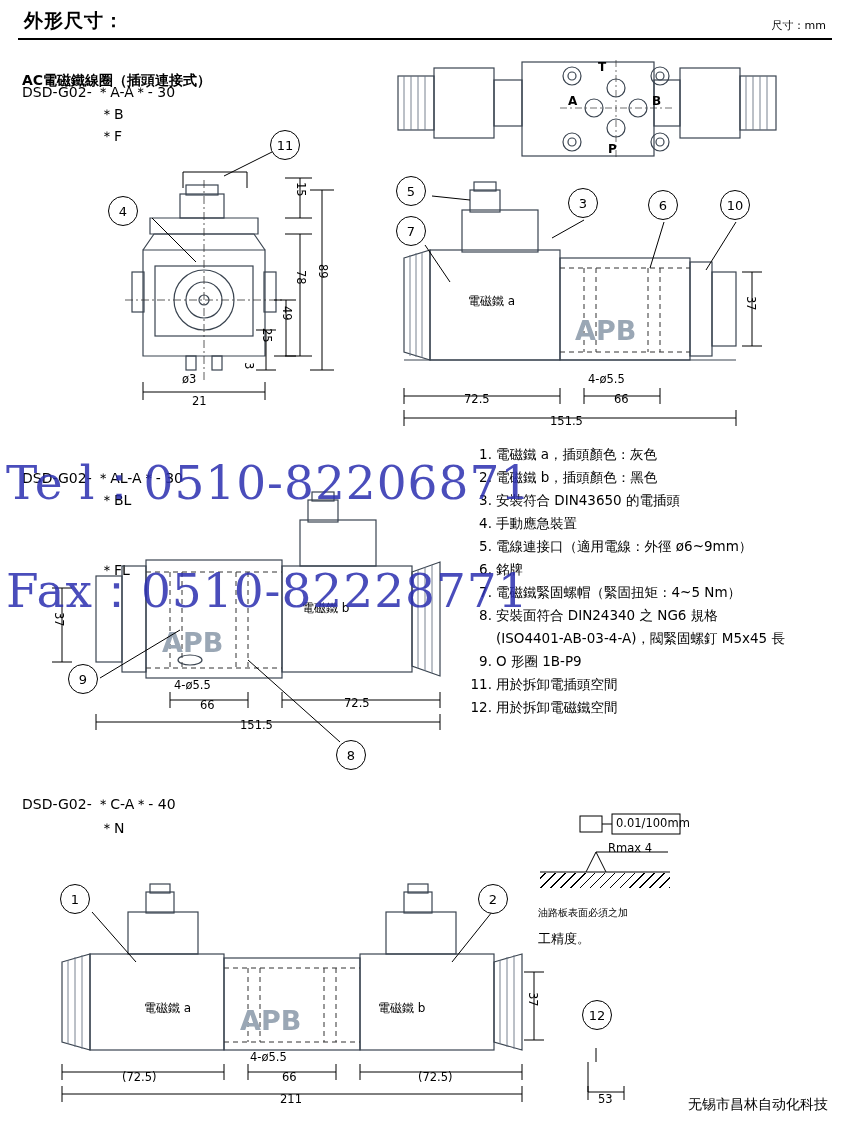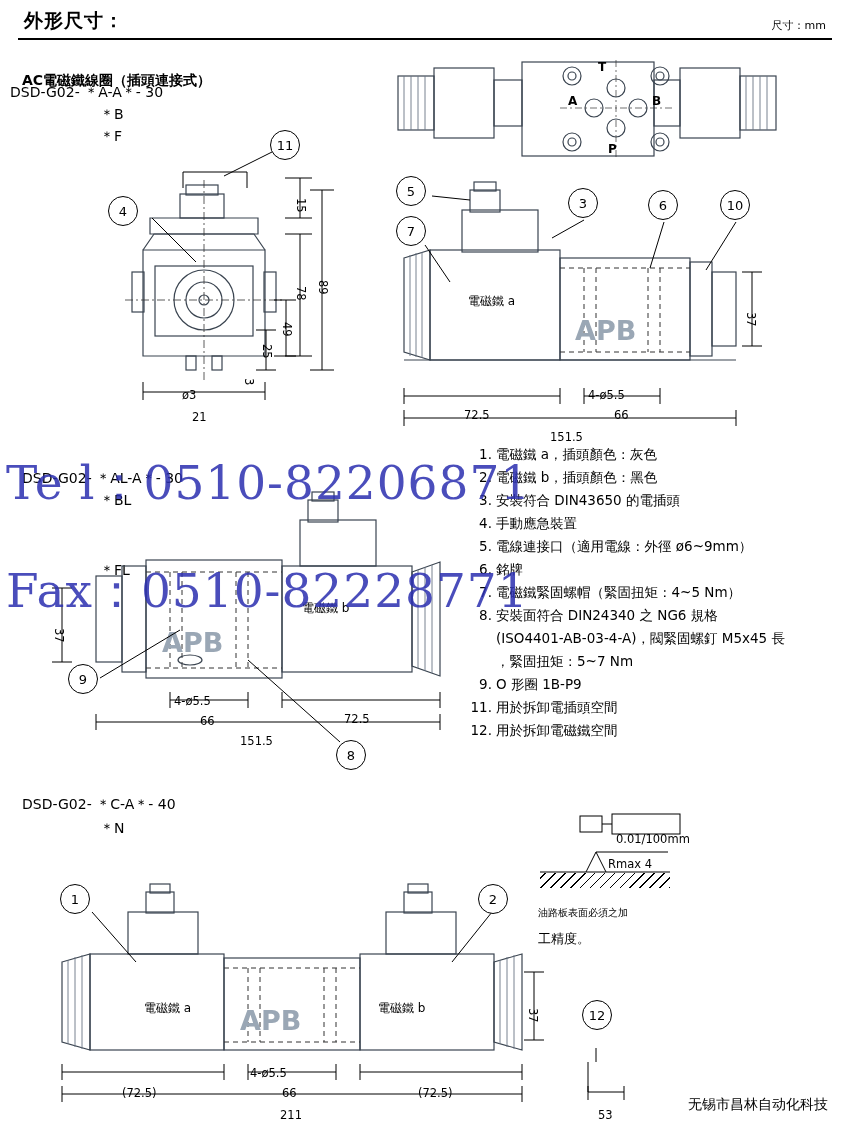--- a/index.html
+++ b/index.html
@@ -34,21 +34,21 @@
     position: absolute; font-size: 14px; font-weight: bold;
   }
   .model-line { position: absolute; font-size: 14px; white-space: pre; }
 
   .callout {
     position: absolute; width: 30px; height: 30px; border-radius: 50%;
     border: 1.4px solid #000; background: #fff;
     display: flex; align-items: center; justify-content: center;
     font-size: 13px; font-weight: normal;
   }
-  .dim-text { position: absolute; font-size: 11.5px; margin-top: 16px; }
+  .dim-text { position: absolute; font-size: 11.5px; }
   .dim-text.v { writing-mode: vertical-rl; text-orientation: mixed; }
   .lbl { position: absolute; font-size: 11.5px; }
   .lbl-b { position: absolute; font-size: 12px; font-weight: bold; }
 
   
   .notes { position: absolute; left: 470px; top: 444px; width: 370px; }
   .note {
     font-size: 13.5px; line-height: 21px; margin-bottom: 2px;
     display: flex; gap: 4px;
   }
@@ -82,21 +82,21 @@
 </head>
 <body>
 
 <div class="page">
 
   <div class="hdr-title">外形尺寸：</div>
   <div class="hdr-unit">尺寸：mm</div>
   <div class="hdr-rule"></div>
 
   <div class="sec-label" style="left:22px; top:60px;margin-top:12px;">AC電磁鐵線圈（插頭連接式）</div>
-  <div class="model-line" style="left:10px; top:84px;">DSD-G02- ＊A-A＊- 30</div>
+  <div class="model-line" style="left:22px; top:84px;">DSD-G02- ＊A-A＊- 30</div>
   <div class="model-line" style="left:100px; top:106px;">＊B</div>
   <div class="model-line" style="left:100px; top:128px;">＊F</div>
 
   <svg width="850" height="1126">
 
     <rect x="180" y="194" width="44" height="24" class="stroke-t" fill="#e9eff5"></rect>
     <rect x="186" y="185" width="32" height="10" class="stroke-t" fill="#dfe7ef"></rect>
     <path d="M150 218 L258 218 L258 234 L150 234 Z" class="stroke-t" fill="#e3eaf2"></path>
 
     <path d="M143 250 L265 250 L265 356 L143 356 Z" class="stroke-t" fill="#dfe7ef"></path>
@@ -297,24 +297,20 @@
       </div>
     <div class="note">
         <span class="note-num">8.</span>
         <span class="note-txt">安裝面符合 DIN24340 之 NG6 規格</span>
       </div>
     <div class="note">
         <span class="note-num"></span>
         <span class="note-txt">(ISO4401-AB-03-4-A)，閥緊固螺釘 M5x45 長</span>
       </div>
     <div class="note">
-        <span class="note-num"></span>
-        <span class="note-txt">，緊固扭矩：5~7 Nm</span>
-      </div>
-    <div class="note">
         <span class="note-num">9.</span>
         <span class="note-txt">O 形圈 1B-P9</span>
       </div>
     <div class="note">
         <span class="note-num">11.</span>
         <span class="note-txt">用於拆卸電插頭空間</span>
       </div>
     <div class="note">
         <span class="note-num">12.</span>
         <span class="note-txt">用於拆卸電磁鐵空間</span>

